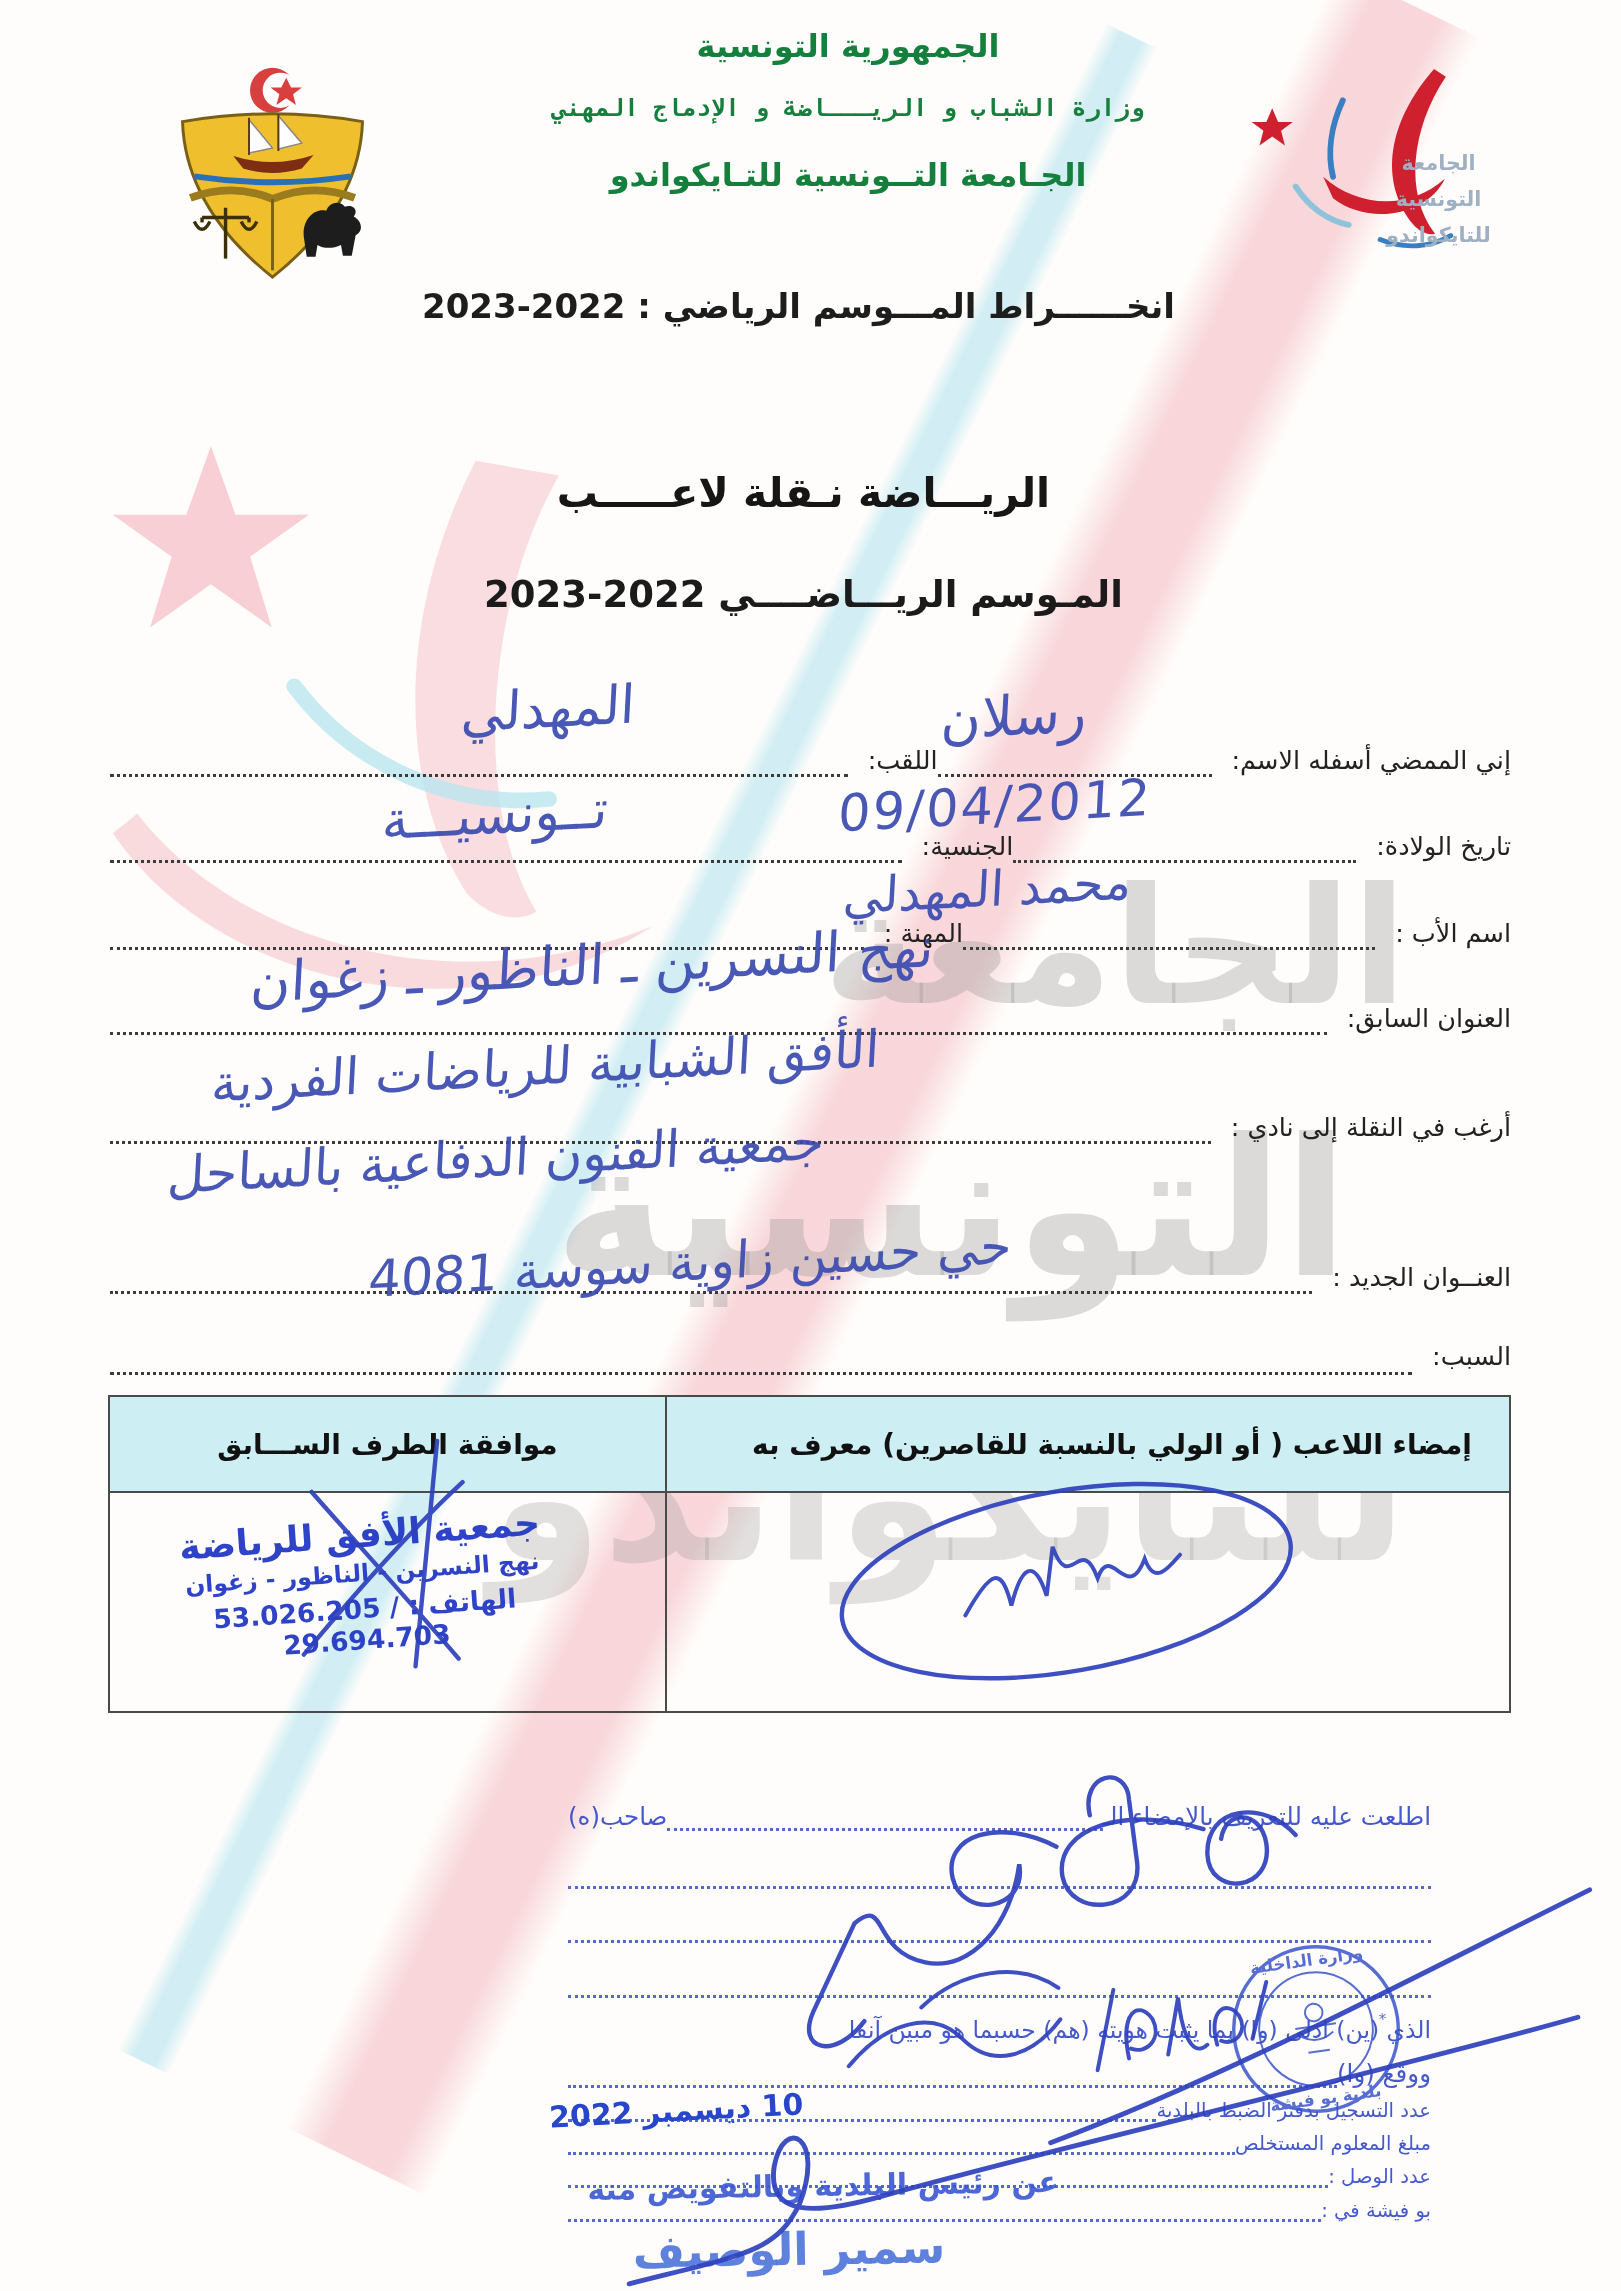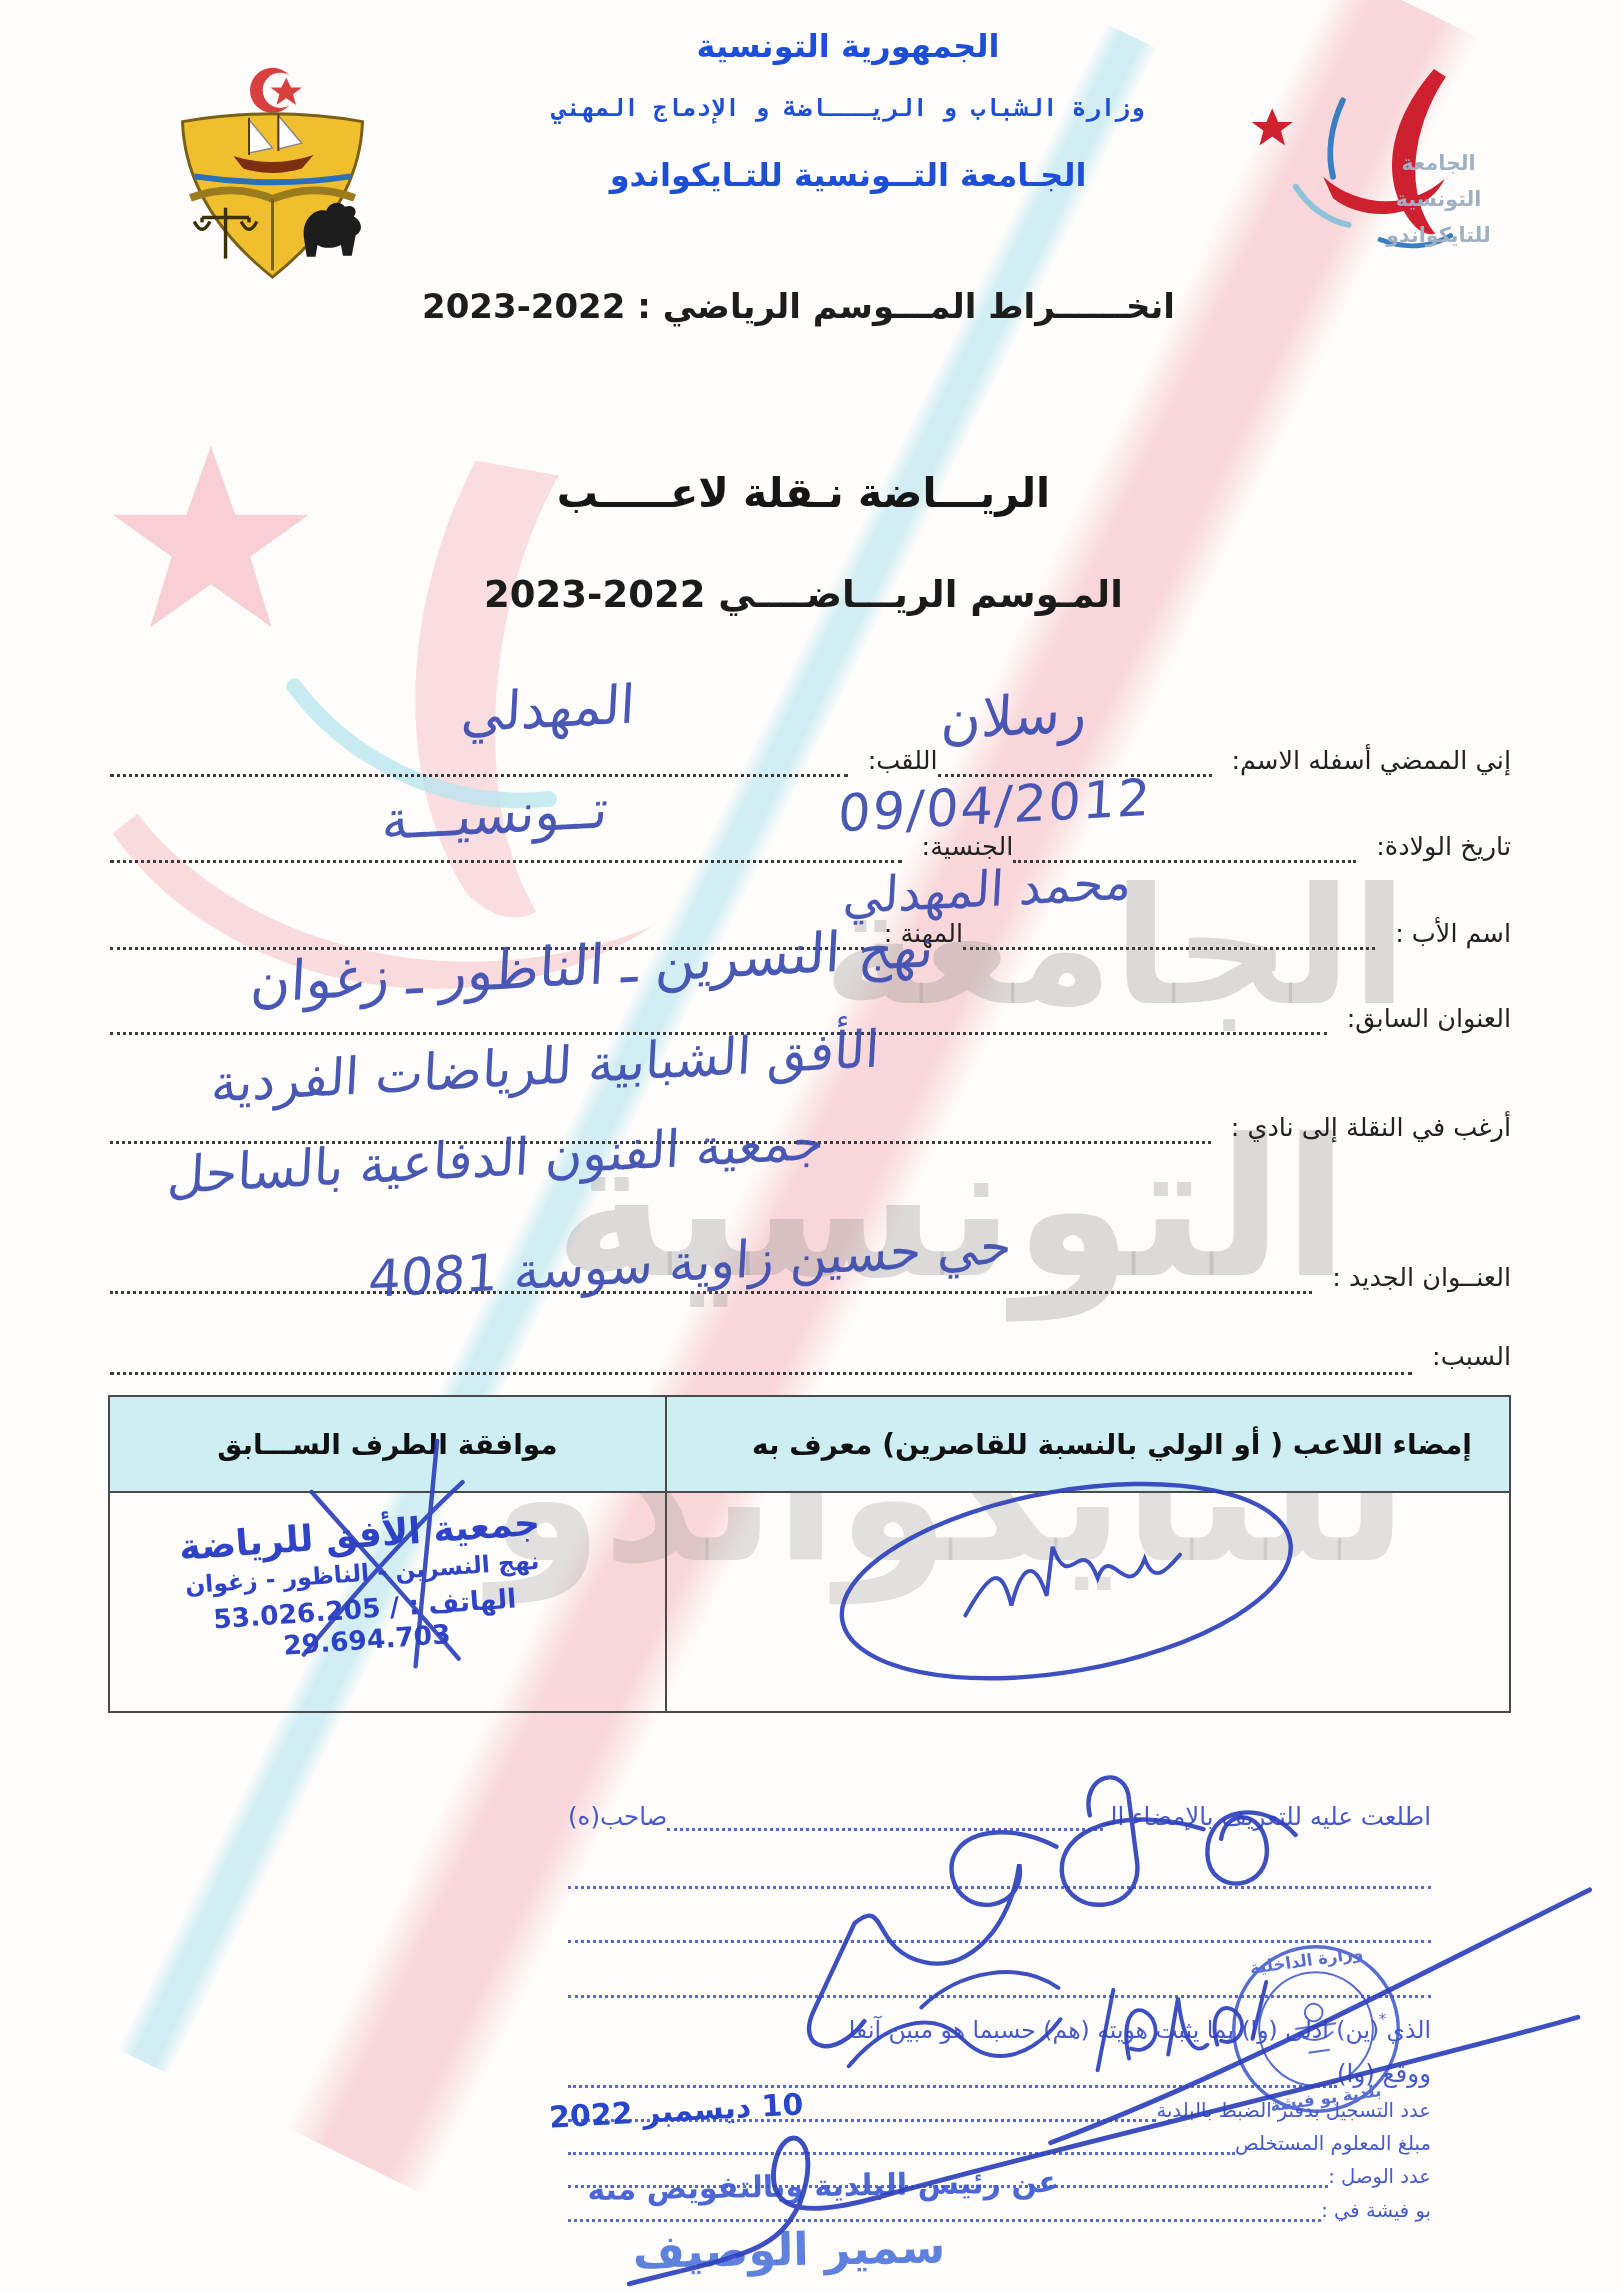--- a/index.html
+++ b/index.html
@@ -19,21 +19,21 @@
     left:608px;top:-78px;width:59px;height:2254px;
     background:linear-gradient(90deg,rgba(205,238,245,0) 0%,rgba(186,230,240,.65) 30%,rgba(186,230,240,.65) 70%,rgba(205,238,245,0) 100%);
     transform:rotate(26deg);
   }
   .wm-word{position:absolute;z-index:0;color:rgba(145,145,145,.32);font-weight:bold;white-space:nowrap;pointer-events:none;}
   .wm-w1{left:823px;top:853px;font-size:162px;}
   .wm-w2{left:554px;top:1098px;font-size:191px;}
   .wm-w3{left:490px;top:1392px;font-size:181px;color:rgba(150,150,150,.28);}
   
   .red-header{position:absolute;left:461px;top:27.4px;width:774px;text-align:center;z-index:2;
-    color:#1d4ed8;font-weight:bold;}
+    color:#15803d;font-weight:bold;}
   .red-header .l1{font-size:32px;margin-bottom:29px;}
   .red-header .l2{font-size:24px;margin-bottom:33px;font-family:Liberation Mono, monospace;}
   .red-header .l3{font-size:32px;}
   .season-line{position:absolute;left:421px;top:286px;width:755px;text-align:center;z-index:2;
     font-size:34px;font-weight:bold;color:#1d1d1d;}
   .doc-title{position:absolute;left:431px;top:469px;width:745px;text-align:center;z-index:2;
     font-size:41px;font-weight:bold;color:#161616;}
   .doc-season{position:absolute;left:431px;top:573px;width:745px;text-align:center;z-index:2;
     font-size:37px;font-weight:bold;color:#1b1b1b;}
   

